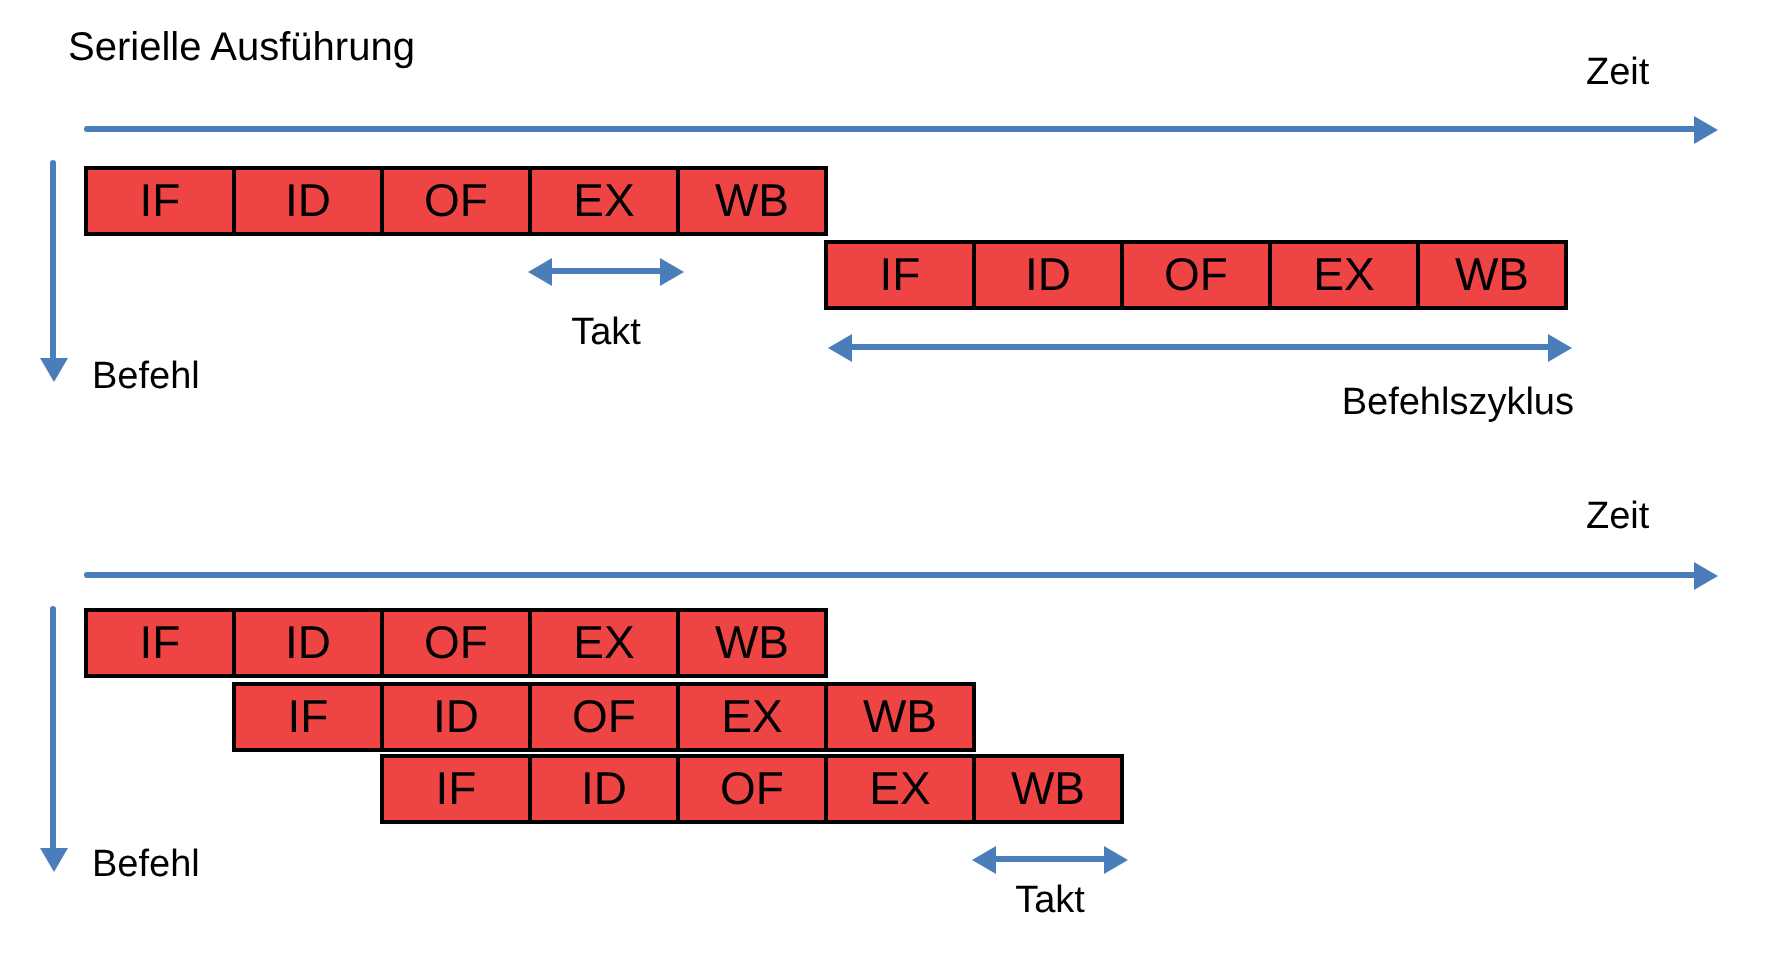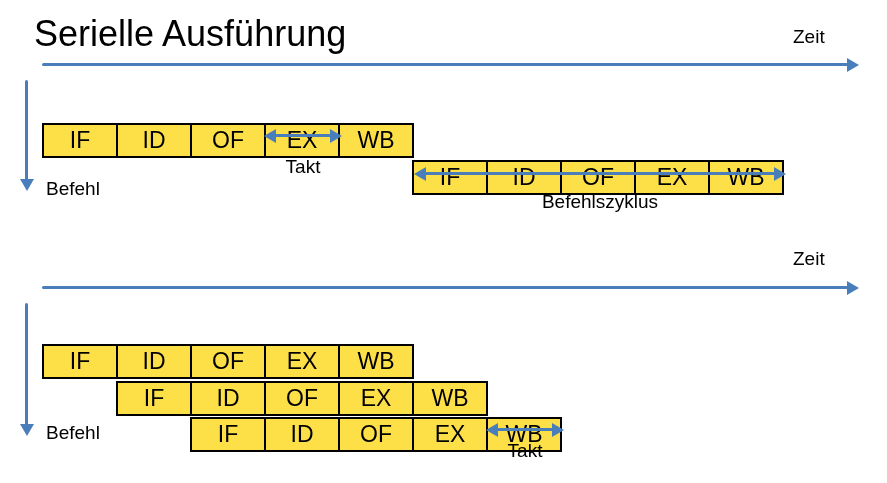--- a/index.html
+++ b/index.html
@@ -2,31 +2,30 @@
 <html><head>
 <meta charset="utf-8">
 <style>
   html,body { margin:0; padding:0; background:#ffffff; }
   .canvas {
     position:relative; width:887px; height:483px;
     background:#ffffff; color:#000;
     font-family:"Liberation Sans", sans-serif;
     overflow:hidden;
   }
-  .title { position:absolute; font-size:36px; line-height:1.2; white-space:nowrap; }
+  .title { position:absolute; font-size:20px; line-height:1.2; white-space:nowrap; }
   .label { position:absolute; font-size:19px; line-height:1.2; white-space:nowrap; }
   .label.center { text-align:center; }
 
   .row { position:absolute; display:flex; }
   .cell {
     box-sizing:border-box; width:76px; height:35px;
-    border:2px solid #000; background:#fde047;
+    border:2px solid #000; background:#ef4444;
     display:flex; align-items:center; justify-content:center;
     font-size:23px;
-    margin-top:40px;
   }
   .cell + .cell { margin-left:-2px; }
 
   .arrow-h { position:absolute; height:3px; background:#4A7EBB; border-radius:2px; }
   .arrow-v { position:absolute; width:3px;  background:#4A7EBB; border-radius:2px; }
   .ah { position:absolute; width:0; height:0; }
   .ah-r { right:-11px; top:50%; transform:translateY(-50%);
           border-left:12px solid #4A7EBB; border-top:7px solid transparent; border-bottom:7px solid transparent; }
   .ah-l { left:-11px; top:50%; transform:translateY(-50%);
           border-right:12px solid #4A7EBB; border-top:7px solid transparent; border-bottom:7px solid transparent; }
@@ -71,21 +70,21 @@
     <div class="cell">ID</div>
     <div class="cell">OF</div>
     <div class="cell">EX</div>
     <div class="cell">WB</div>
   </div>
 
   <div class="arrow-h" style="left:425px; top:172px; width:350px;">
     <span class="ah ah-l"></span>
     <span class="ah ah-r"></span>
   </div>
-  <div class="label center" style="left:413px; top:191px; width:374px;">Befehlszyklus</div>
+  <div class="label center" style="left:413px; top:191px; width:374px;text-align:right;">Befehlszyklus</div>
 
 
   <div class="label" style="left:793px; top:248px;">Zeit</div>
 
   <div class="arrow-h" style="left:42px; top:286px; width:806px;">
     <span class="ah ah-r"></span>
   </div>
 
   <div class="arrow-v" style="left:25px; top:303px; height:122px;">
     <span class="ah ah-d"></span>

